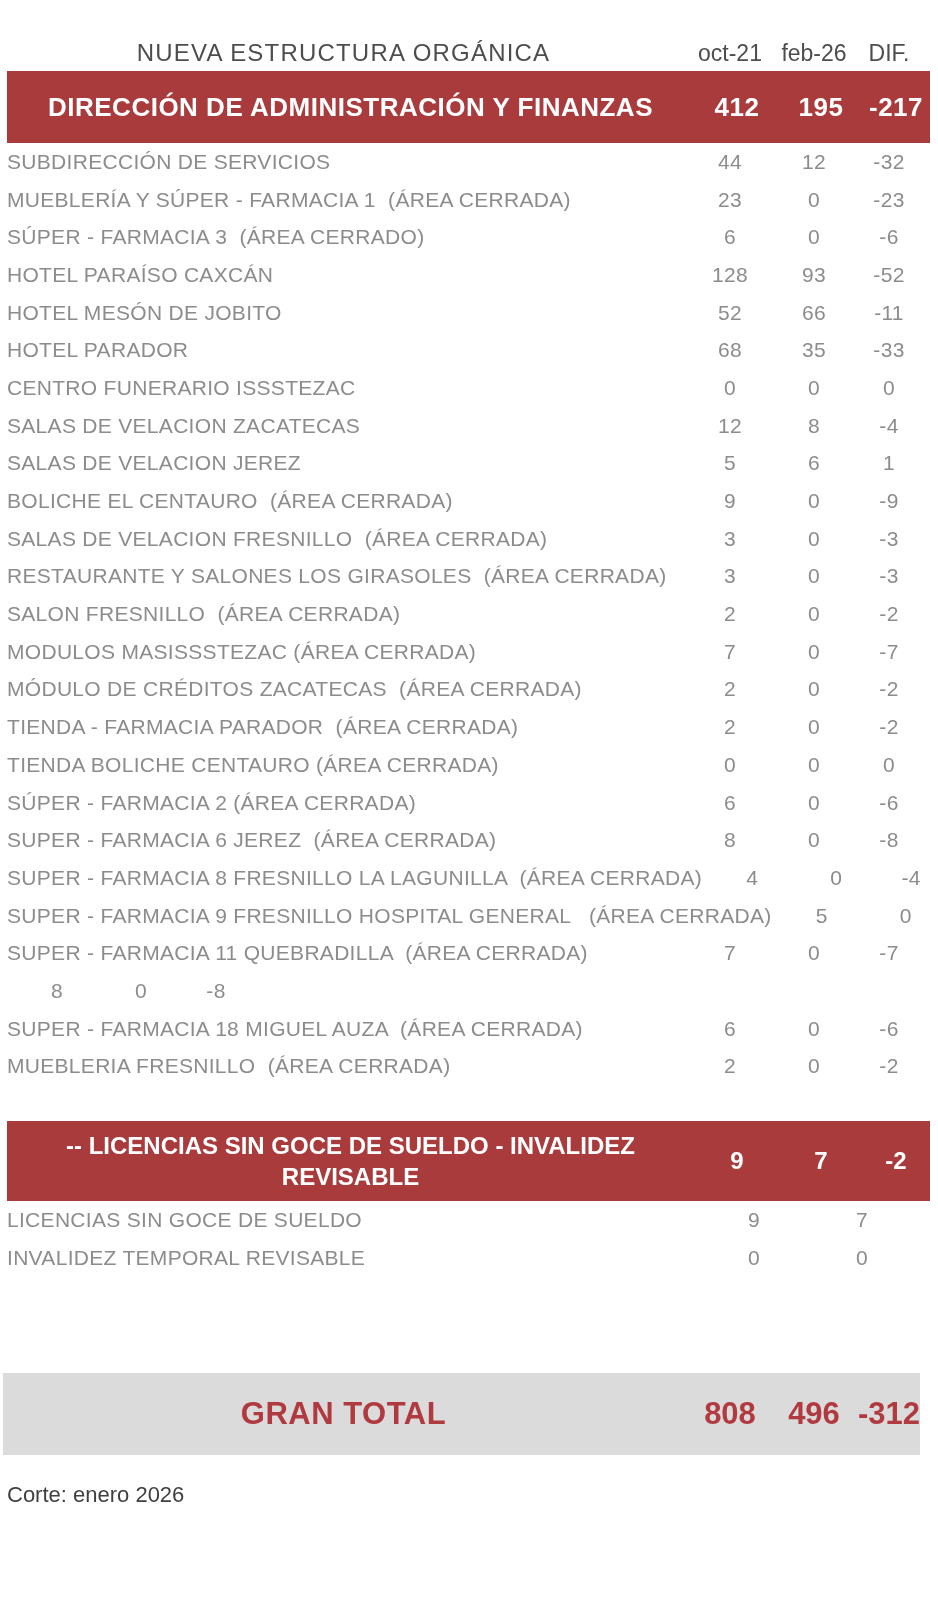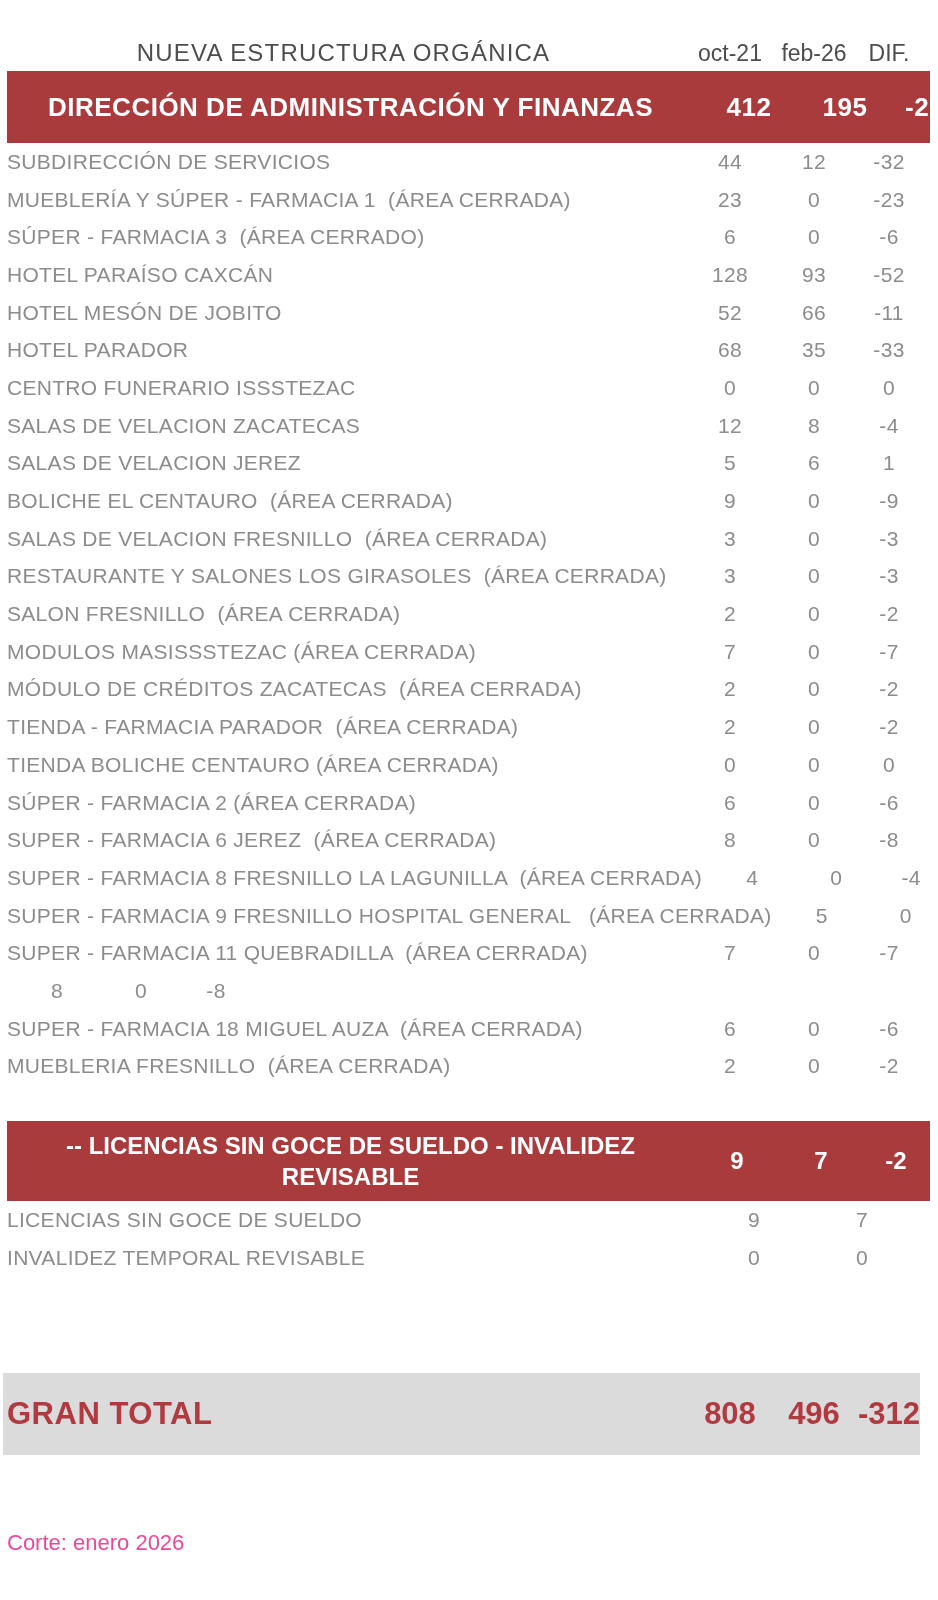--- a/index.html
+++ b/index.html
@@ -28,43 +28,43 @@
   .cols-header .c1, .cols-header .c2, .cols-header .c3 { font-size:23px; }
 
   
   .band {
     background:#a93b3c; color:#ffffff;
     width:923px; margin-left:7px;
     display:flex; align-items:center;
     font-weight:bold;
   }
   .band .c0 { text-align:center; white-space:normal; }
-  .band-1 { height:72px; font-size:26px; letter-spacing:0.5px;gap:12px; }
+  .band-1 { height:72px; font-size:26px; letter-spacing:0.5px; }
   .band-2 { min-height:80px; margin-top:36px; font-size:24px; }
   .band-2 .band-label-inner { max-width:610px; margin:0 auto; line-height:31px; }
 
   
   .rows { }
   .row { height:37.7px; color:#8c8c8c; font-size:21px; letter-spacing:0.3px; }
   .rows-sub .row { height:38px;gap:24px; }
 
   
   .total-band {
     margin-top:96px; margin-left:3px;
     width:917px; height:82px;
     background:#dbdbdb;
     display:flex; align-items:center;
     padding-left:4px;
     color:#b03a40; font-weight:bold; font-size:31px;
   }
-  .total-band .c0 { white-space:normal; letter-spacing:0.5px; }
+  .total-band .c0 { text-align:center; white-space:normal; letter-spacing:0.5px; }
 
   .footer-note {
-    margin-top:75px; padding-left:7px;
-    color:#ec4899; font-size:22px;
+    margin-top:27px; padding-left:7px;
+    color:#404040; font-size:22px;
   }
 </style>
 </head>
 <body>
 
 <div class="page">
 
   <div class="r cols-header">
     <div class="c0">NUEVA ESTRUCTURA ORGÁNICA</div>
     <div class="c1">oct-21</div>

